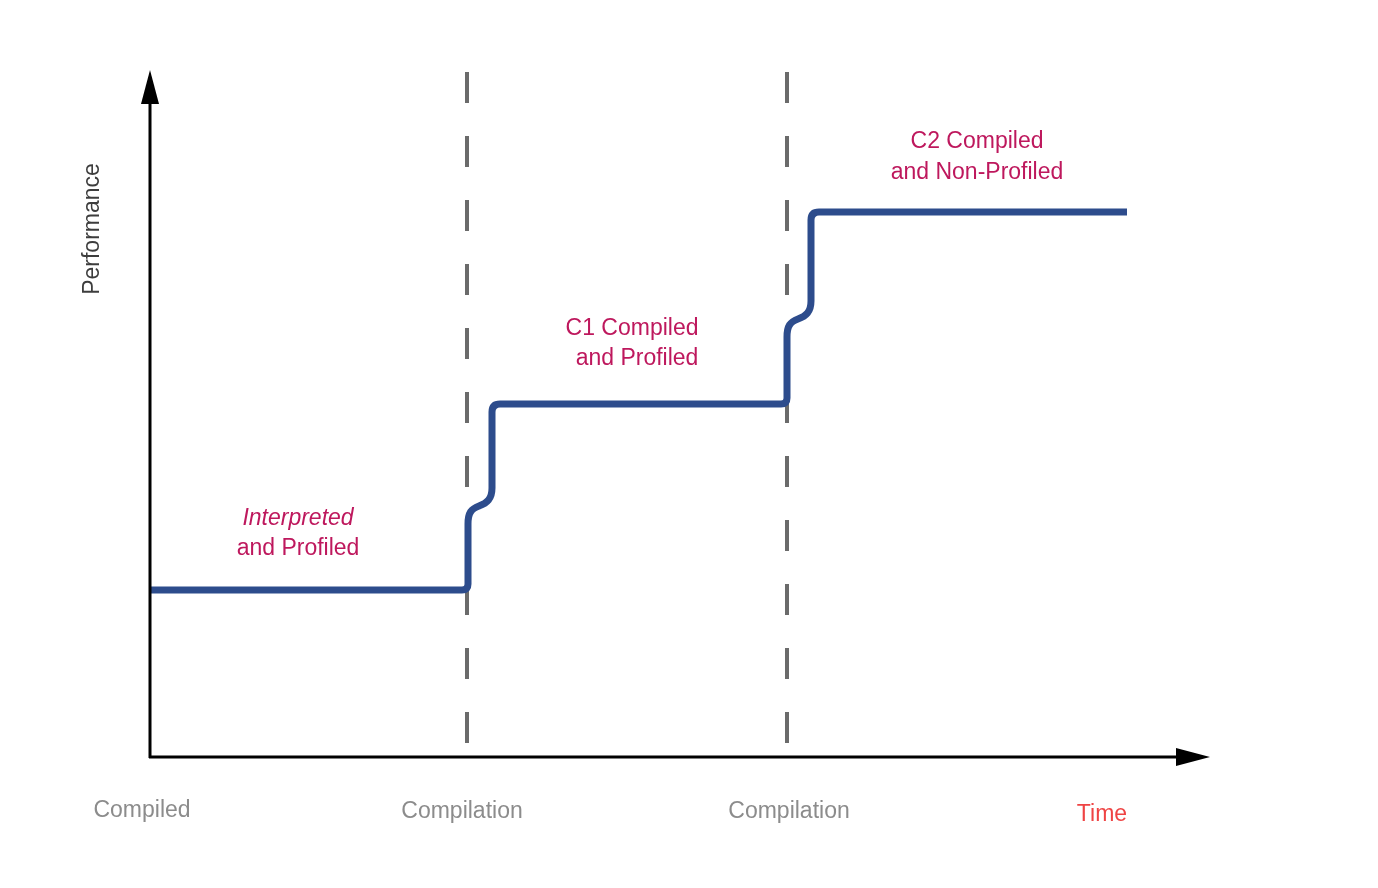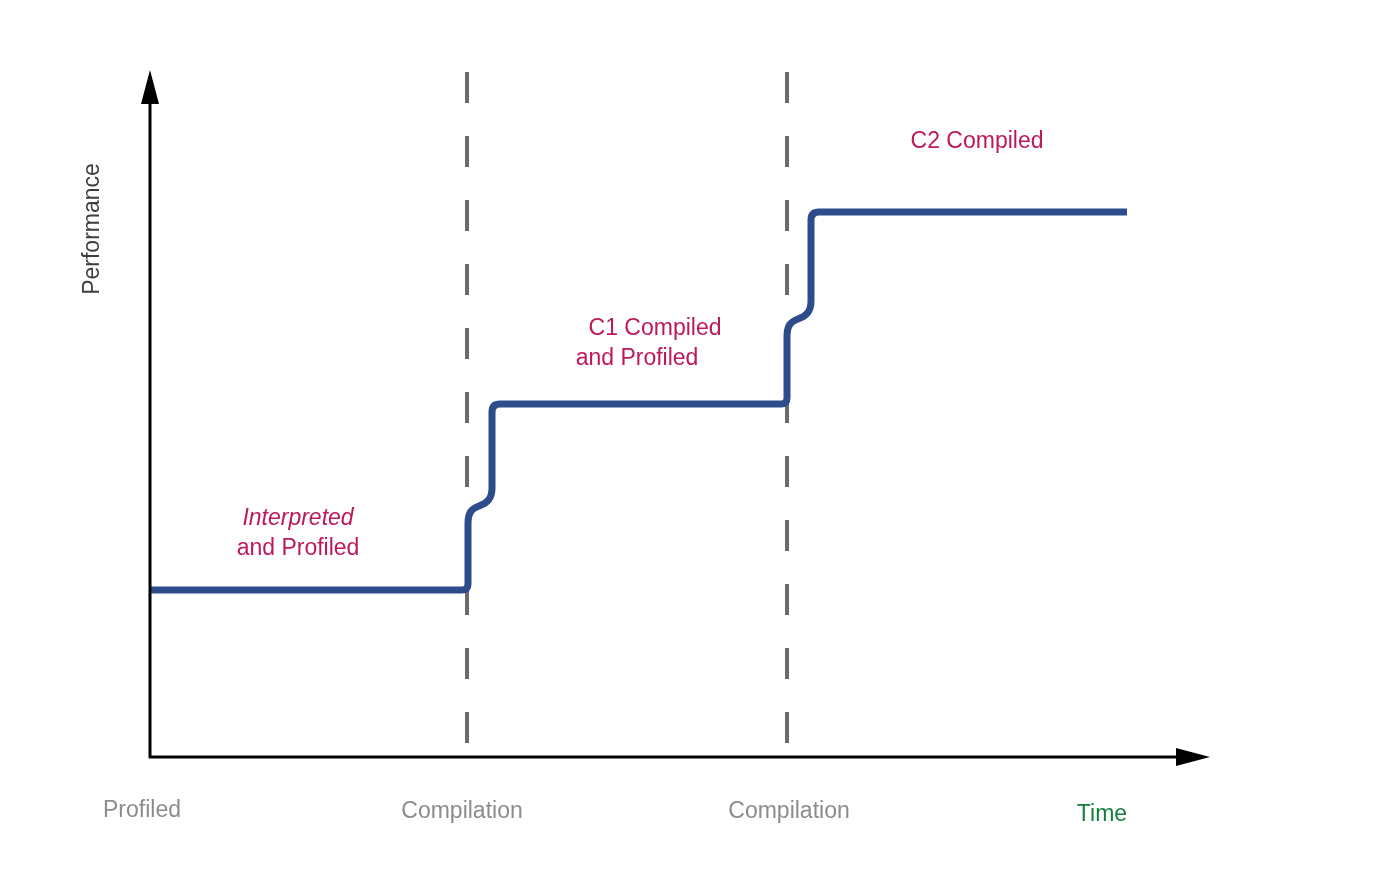--- a/index.html
+++ b/index.html
@@ -15,21 +15,21 @@
   .lbl {
     position: absolute;
     transform: translate(-50%, -50%);
     white-space: nowrap;
     font-size: 23px;
     line-height: 1.3;
   }
   .lbl.rot { transform: translate(-50%, -50%) rotate(-90deg); }
   .blue  { color: #be185d; }
   .gray  { color: #8c8c8c; }
-  .dark  { color: #15803d; }
+  .dark  { color: #ef4444; }
   .ydark { color: #3d3d3d; }
 </style>
 </head>
 <body>
 
 <div id="canvas">
 
   <svg id="diagram-svg" width="1378" height="888" viewBox="0 0 1378 888">
 
     <line x1="467" y1="72" x2="467" y2="747" stroke="#6b6b6b" stroke-width="4" stroke-dasharray="31 33"></line>
@@ -43,25 +43,26 @@
 
     <line x1="150" y1="98" x2="150" y2="758" stroke="#000000" stroke-width="3"></line>
     <polygon points="150,70 141,104 159,104" fill="#000000"></polygon>
     <line x1="149" y1="757" x2="1180" y2="757" stroke="#000000" stroke-width="3"></line>
     <polygon points="1210,757 1176,748 1176,766" fill="#000000"></polygon>
   </svg>
 
   <div class="lbl rot ydark" style="left:92px; top:229px;">Performance</div>
   <div class="lbl dark" style="left:1102px; top:814px;">Time</div>
 
-  <div class="lbl gray" style="left:142px; top:810px;">Profiled</div>
+  <div class="lbl gray" style="left:142px; top:810px;">Compiled</div>
   <div class="lbl gray" style="left:462px; top:811px;">Compilation</div>
   <div class="lbl gray" style="left:789px; top:811px;">Compilation</div>
 
   <div class="lbl blue" style="left:298px; top:518px;font-style:italic;">Interpreted</div>
   <div class="lbl blue" style="left:298px; top:548px;">and Profiled</div>
 
-  <div class="lbl blue" style="left:655px; top:328px;">C1 Compiled</div>
+  <div class="lbl blue" style="left:632px; top:328px;">C1 Compiled</div>
   <div class="lbl blue" style="left:637px; top:358px;">and Profiled</div>
 
   <div class="lbl blue" style="left:977px; top:141px;">C2 Compiled</div>
+  <div class="lbl blue" style="left:977px; top:172px;">and Non-Profiled</div>
 
 </div>
 
 </body></html>

